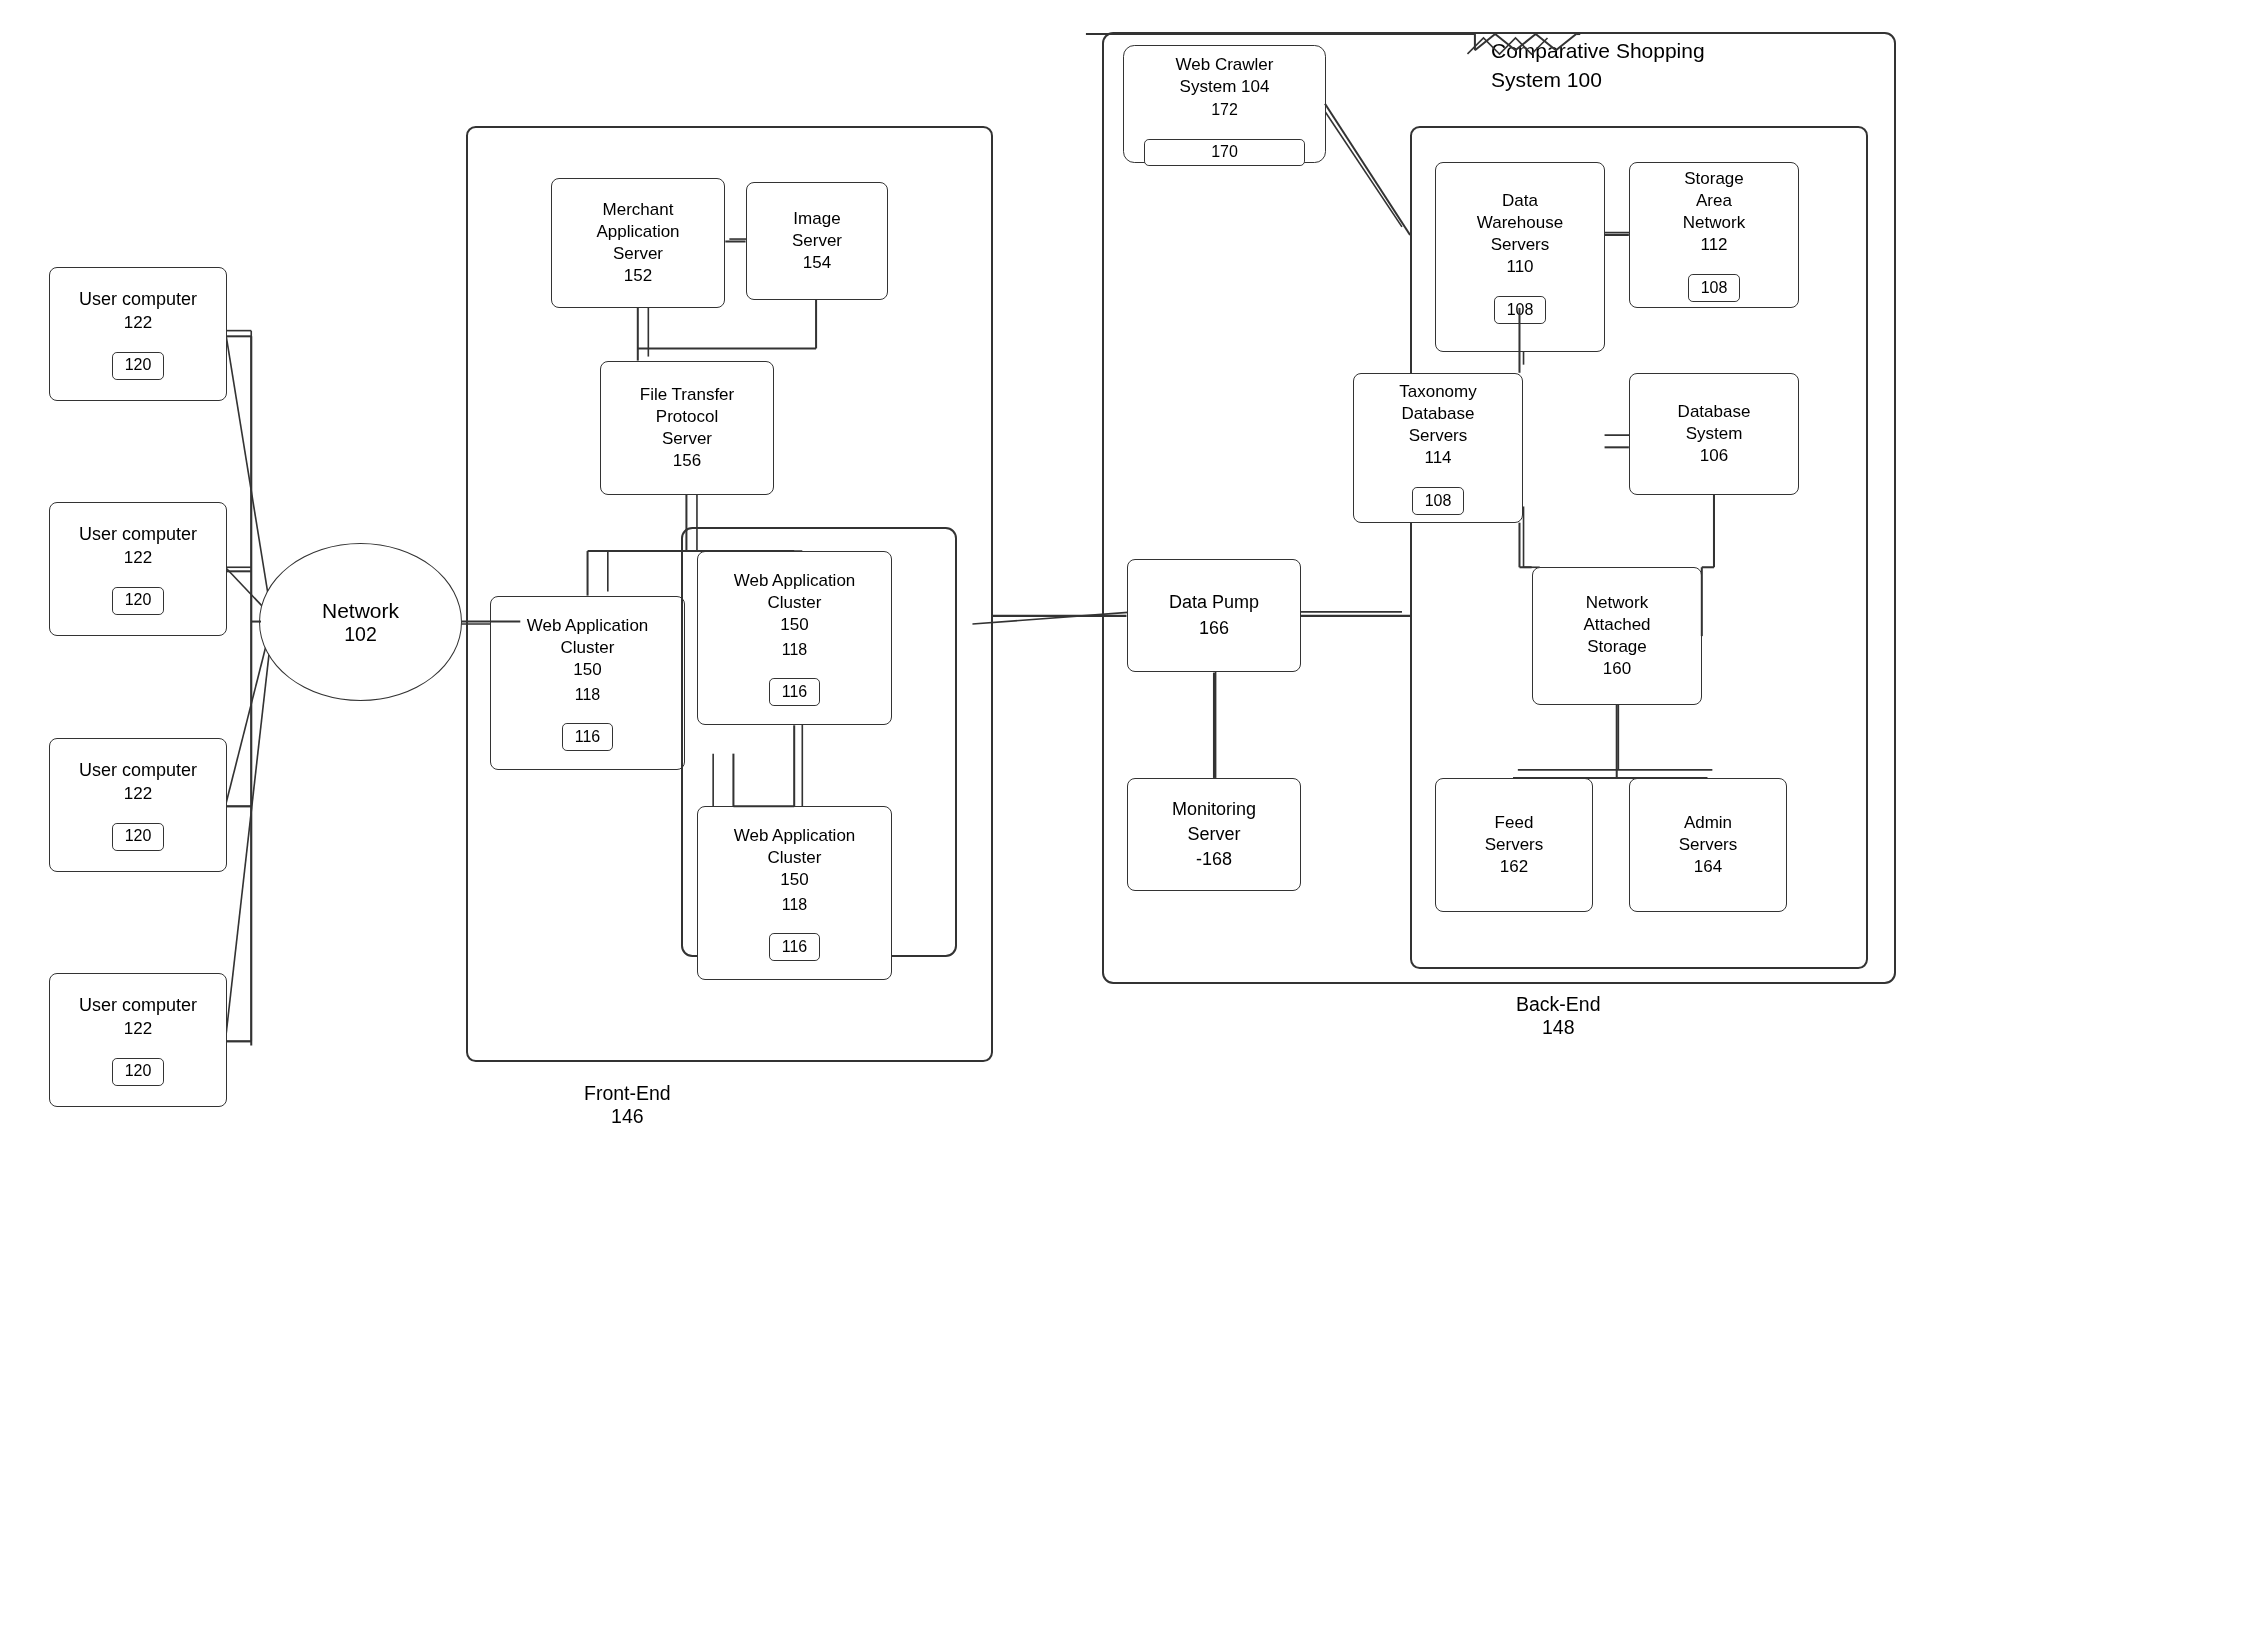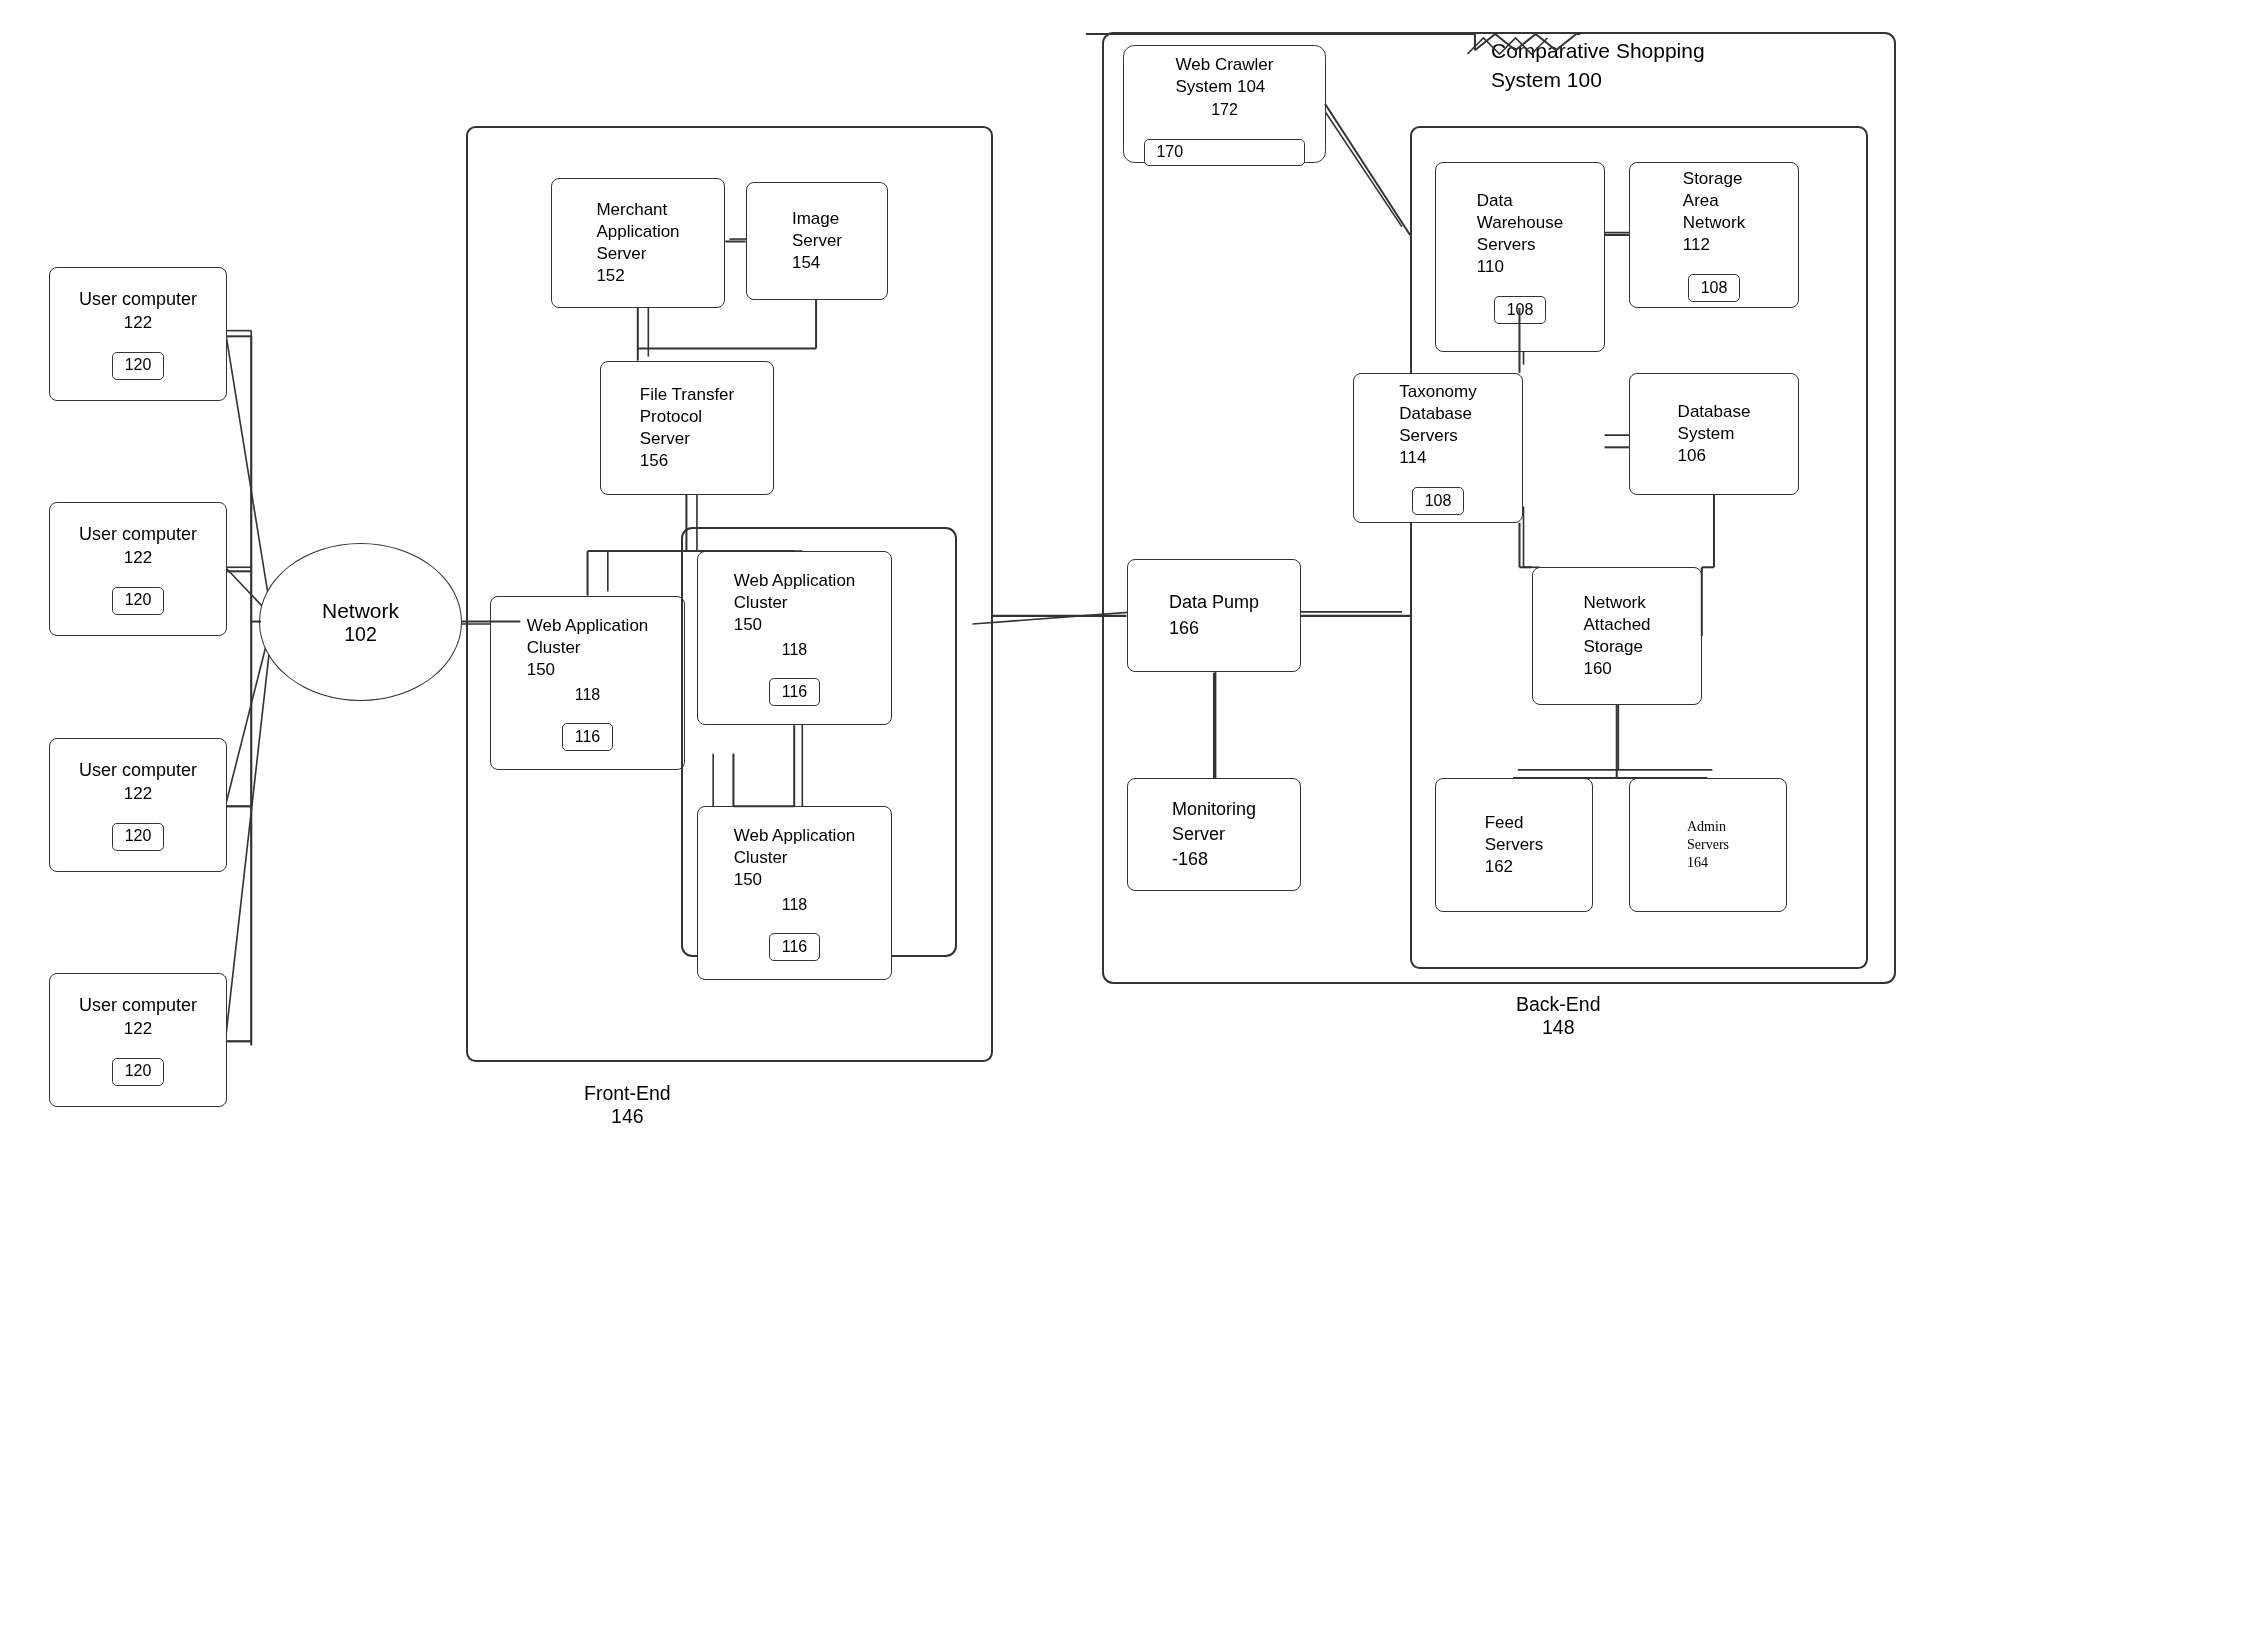--- a/index.html
+++ b/index.html
@@ -20,20 +20,21 @@
     
     .node {
       position: absolute;
       background: #fff;
       border: 1.6px solid #333;
       border-radius: 8px;
       display: flex;
       flex-direction: column;
       align-items: center;
       justify-content: center;
+      text-align: center;
       font-size: 18px;
       line-height: 1.3;
     }
     .node-inner {
       border: 1.6px solid #333;
       border-radius: 4.9px;
       padding: 2.4px 11.3px;
       font-size: 16px;
       margin-top: 18px;
       background: #fff;
@@ -254,21 +255,21 @@
 
   <div class="node" style="top:567px; left:1532px; width:170px; height:138px;">
     <span style="font-size:17px; line-height:1.3;">Network<br>Attached<br>Storage<br>160</span>
   </div>
 
   <div class="node" style="top:778px; left:1435px; width:158px; height:134px;">
     <span style="font-size:17px; line-height:1.3;">Feed<br>Servers<br>162</span>
   </div>
 
   <div class="node" style="top:778px; left:1629px; width:158px; height:134px;">
-    <span style="font-size:14px; line-height:1.3;font-family:Liberation Serif, serif;">Admin<br>Servers<br>164</span>
+    <span style="font-size:17px; line-height:1.3;">Admin<br>Servers<br>164</span>
   </div>
 
   <div class="node" style="top:559px; left:1127px; width:174px; height:113px;">
     <span style="font-size:18px; line-height:1.4;">Data Pump<br>166</span>
   </div>
 
   <div class="node" style="top:778px; left:1127px; width:174px; height:113px;">
     <span style="font-size:18px; line-height:1.4;">Monitoring<br>Server<br>-168</span>
   </div>
 

